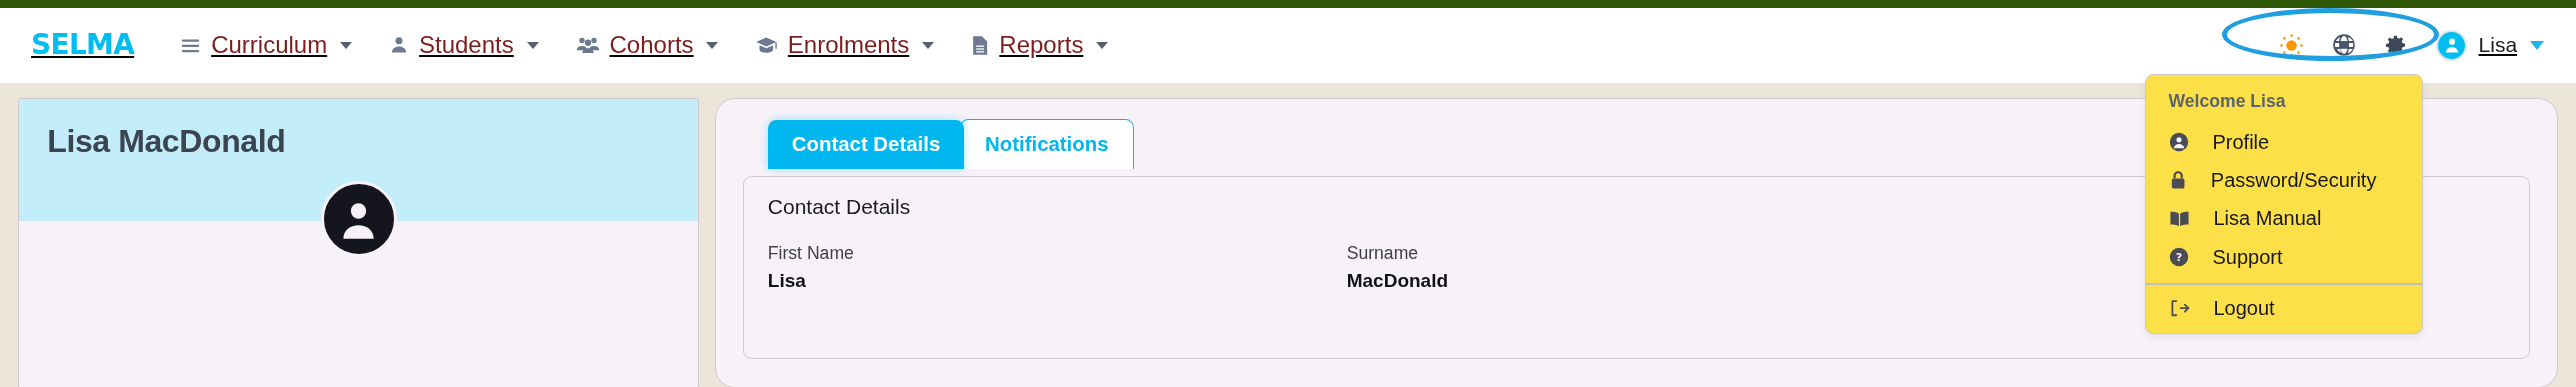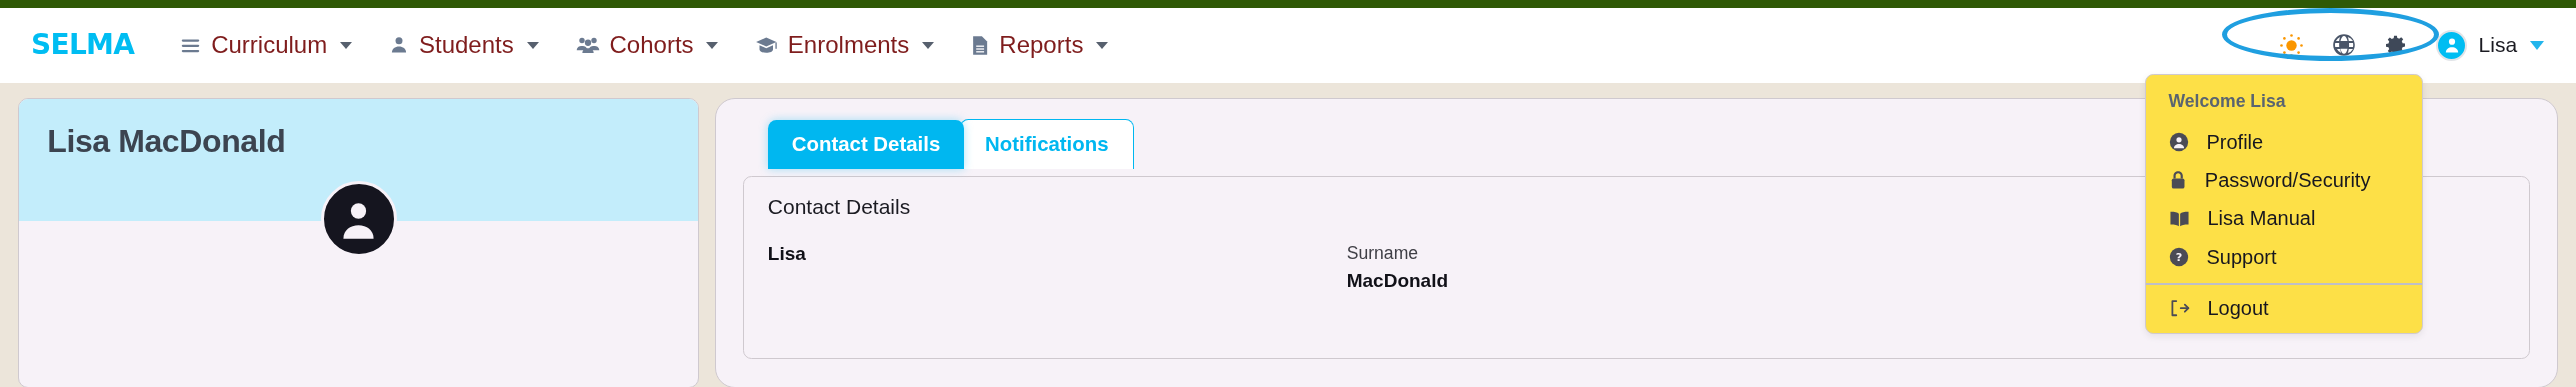--- a/index.html
+++ b/index.html
@@ -21,20 +21,21 @@
 
   
   .navbar {
     height: 75px;
     background: #FFFFFF;
     display: flex;
     align-items: center;
     padding: 0 28px 0 31px;
     position: relative;
     z-index: 40;
+    text-decoration: underline;
   }
   .brand {
     font-family: "DejaVu Sans", sans-serif;
     font-size: 28px;
     font-weight: 800;
     letter-spacing: -0.7px;
     color: #00BDF2;
     margin-right: 46px;
     line-height: 1;
     white-space: nowrap;
@@ -119,21 +120,21 @@
     padding: 15.5px 18.3px 0 18.3px;
     display: flex;
     gap: 15.5px;
   }
 
   .profile-card {
     width: 681px;
     flex: 0 0 681px;
     background: #F7F2F8;
     border: 0.7px solid #CFC9CF;
-    border-radius: 10px;
+    border-radius: 2px;
     overflow: hidden;
     position: relative;
   }
   .profile-banner {
     background: #C3EDFB;
     height: 122px;
     padding: 24px 28px 0 28px;
   }
   .profile-name {
     font-size: 32px;
@@ -248,21 +249,21 @@
   .dropdown-header {
     font-size: 17.6px;
     font-weight: 700;
     color: #5A6470;
     padding: 5.6px 22.5px 11.3px 22.5px;
     font-family: "Liberation Sans", sans-serif;
   }
   .dropdown-item {
     display: flex;
     align-items: center;
-    gap: 18px;
+    gap: 24px;
     padding: 7.7px 22.5px;
     cursor: pointer;
     font-size: 20px;
     color: #17171F;
     font-family: "Liberation Sans", sans-serif;
     white-space: nowrap;
     text-align: center;
   }
   .dropdown-item .di-icon { display: flex; align-items: center; color: #4B4B55; flex: 0 0 auto; }
   .dropdown-divider {
@@ -412,20 +413,21 @@
     <div class="tabs">
       <div class="tab active">Contact Details</div>
       <div class="tab inactive">Notifications</div>
     </div>
 
     <div class="panel">
       <div class="panel-title">Contact Details</div>
       <div class="field-row">
 
         <div class="field">
+          <div class="field-label">First Name</div>
           <div class="field-value">Lisa</div>
         </div>
 
 
         <div class="field">
           <div class="field-label">Surname</div>
           <div class="field-value">MacDonald</div>
         </div>
 
       </div>

